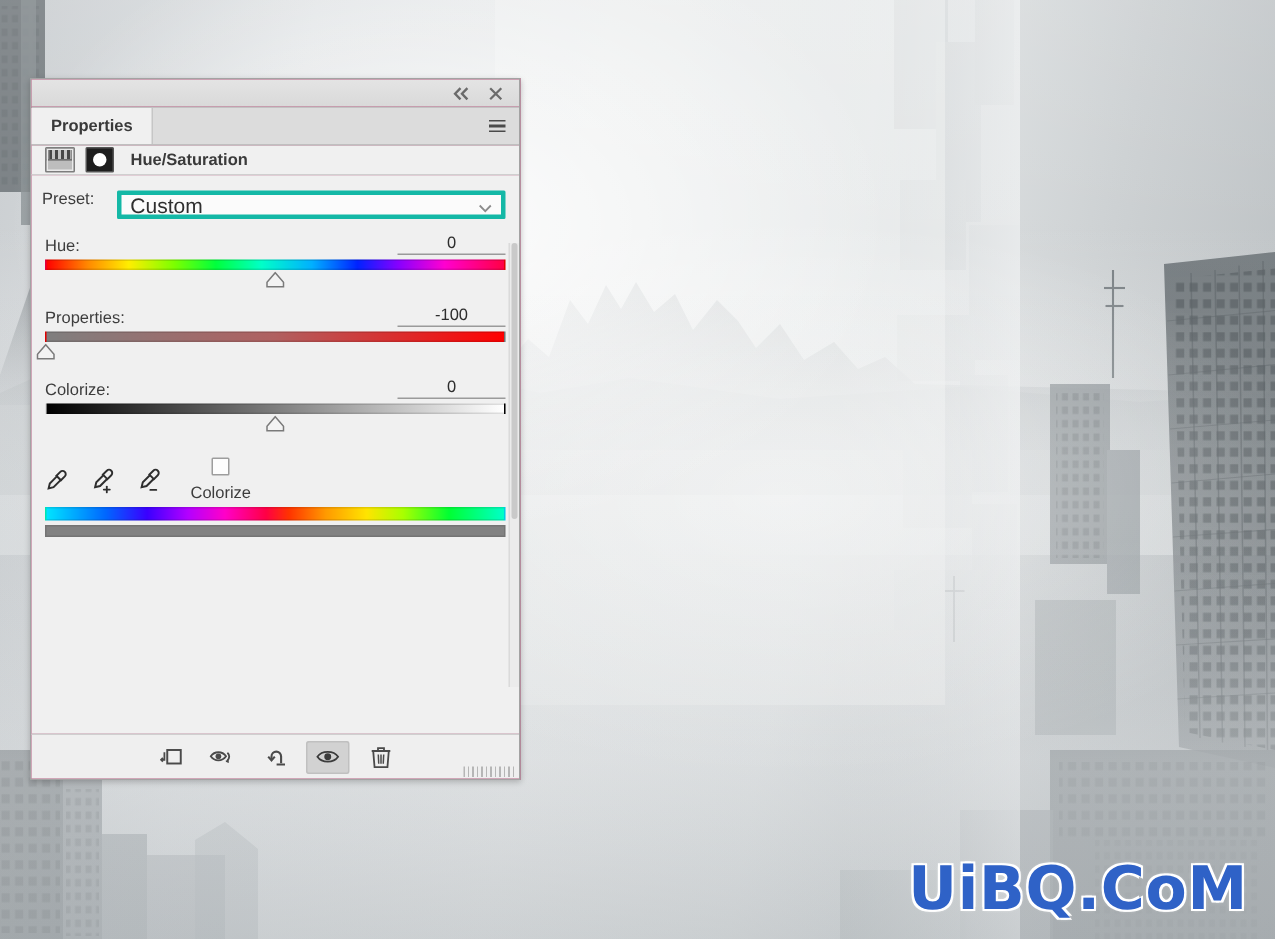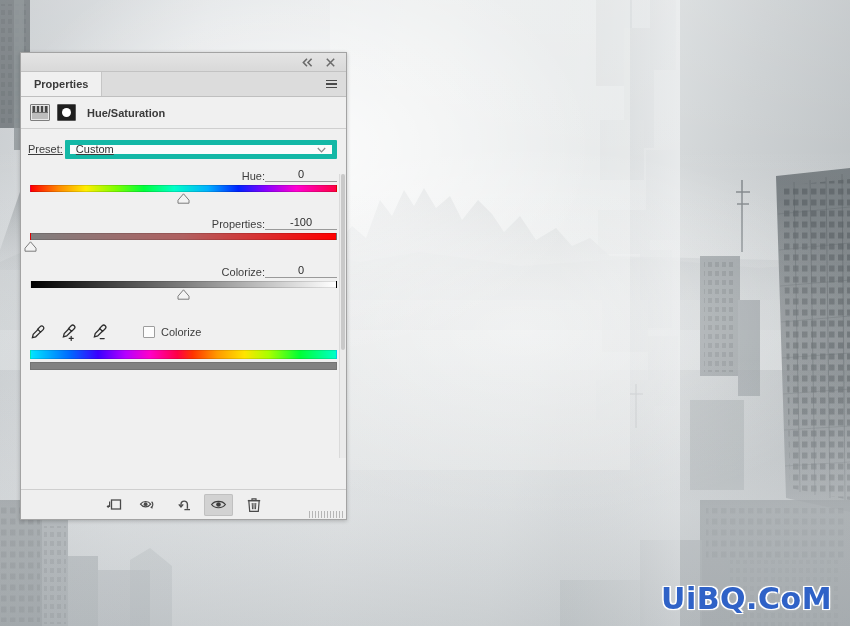--- a/index.html
+++ b/index.html
@@ -42,21 +42,21 @@
     position:absolute; inset:0;
     background: linear-gradient(180deg, rgba(255,255,255,.10) 0%, rgba(255,255,255,0) 30%, rgba(120,126,130,.10) 100%);
     pointer-events:none;
   }
 
   
   .watermark {
     position: absolute;
     right: 18px; bottom: 10px;
     font-family: "DejaVu Sans", sans-serif;
-    font-size: 30px;
+    font-size: 40px;
     font-weight: bold;
     letter-spacing: .5px;
     color: #2f62c7;
     text-shadow:
       -1.4px -1.4px 0 #ffffff,  1.4px -1.4px 0 #ffffff,
       -1.4px  1.4px 0 #ffffff,  1.4px  1.4px 0 #ffffff,
        0 0 3px rgba(255,255,255,.95);
     user-select: none;
   }
 
@@ -109,21 +109,21 @@
   .hamburger {
     margin-left: auto;
     display: flex; flex-direction: column; justify-content: center;
     gap: 2px;
     padding: 0 9px;
     cursor: pointer;
   }
   .hamburger i { display:block; width: 11px; height: 1.5px; background:#4a4a4a; }
 
   .adj-header {
-    height: 32px;
+    height: 20px;
     display: flex; align-items: center; gap: 7px;
     padding: 0 9px;
     background: #f0f0f0;
     border-bottom: 1px solid #cfcfcf;
     flex: none;
   }
   .adj-icon {
     width: 20px; height: 17px;
     border: 1px solid #7d7d7d;
     background: linear-gradient(180deg,#8c8c8c 0%,#8c8c8c 46%, #6f6f6f 47%, #6f6f6f 53%, #bdbdbd 54%, #bdbdbd 100%);
@@ -146,37 +146,36 @@
 
   .panel-body {
     flex: 1 1 auto;
     background: #f0f0f0;
     padding: 10px 0 0 0;
     position: relative;
     overflow: hidden;
   }
 
   .row-preset {
-    display: flex; align-items: center;
+    display: flex; align-items: flex-start;
     padding: 0 9px 0 7px;
-    gap: 2px; height: 20px;
+    gap: 15px; height: 20px;
     margin-bottom: 7px;
-    text-decoration: underline;
   }
   .lbl { font-size: 11px; color: #3d3d3d; }
 
   .select {
     flex: 1 1 auto;
     height: 19px;
     background: #fbfbfb;
-    border: 5px solid #14b8a6;
+    border: 3px solid #14b8a6;
     border-radius: 1px;
     display: flex; align-items: center;
     padding: 0 6px;
-    font-size: 11px;
+    font-size: 14px;
     color: #2f2f2f;
     position: relative;
     cursor: pointer;
   }
   .select .chev {
     position: absolute; right: 6px; top: 50%;
     transform: translateY(-50%);
     color: #7d7d7d;
   }
 
@@ -188,21 +187,21 @@
   }
   .hand-tool {
     width: 22px; height: 20px;
     display:flex; align-items:center; justify-content:center;
     cursor: pointer; color:#333;
   }
 
   
   .slider-block { padding: 0 9px 0 9px; margin-bottom: 7px; }
   .slider-head {
-    display: flex; align-items: flex-end; justify-content: flex-end;
+    display: flex; align-items: flex-end; justify-content: space-between;
     height: 16px;
   }
   .slider-head .lbl { font-size: 11px; }
   .valfield {
     width: 72px;
     text-align: center;
     font-size: 11px;
     color: #2d2d2d;
     border-bottom: 1px solid #9a9a9a;
     padding-bottom: 1px;
@@ -241,21 +240,21 @@
   .row-tools {
     display: flex; align-items: center;
     padding: 10px 9px 0 9px;
     gap: 14px;
     height: 34px;
   }
   .eyedrop { width: 17px; height: 17px; cursor: pointer; color:#2e2e2e; }
   .eyedrop svg { display:block; }
   .colorize {
     display:flex; align-items:center; gap: 6px;
-    margin-left: 20px; cursor: pointer;
+    margin-left: 4px; cursor: pointer; flex-direction: column;
   }
   .cbox {
     width: 12px; height: 12px;
     background: #fdfdfd; border: 1px solid #9d9d9d; border-radius: 1px;
   }
 
   
   .ramps { padding: 6px 9px 0 9px; }
   .ramp {
     height: 9px;

